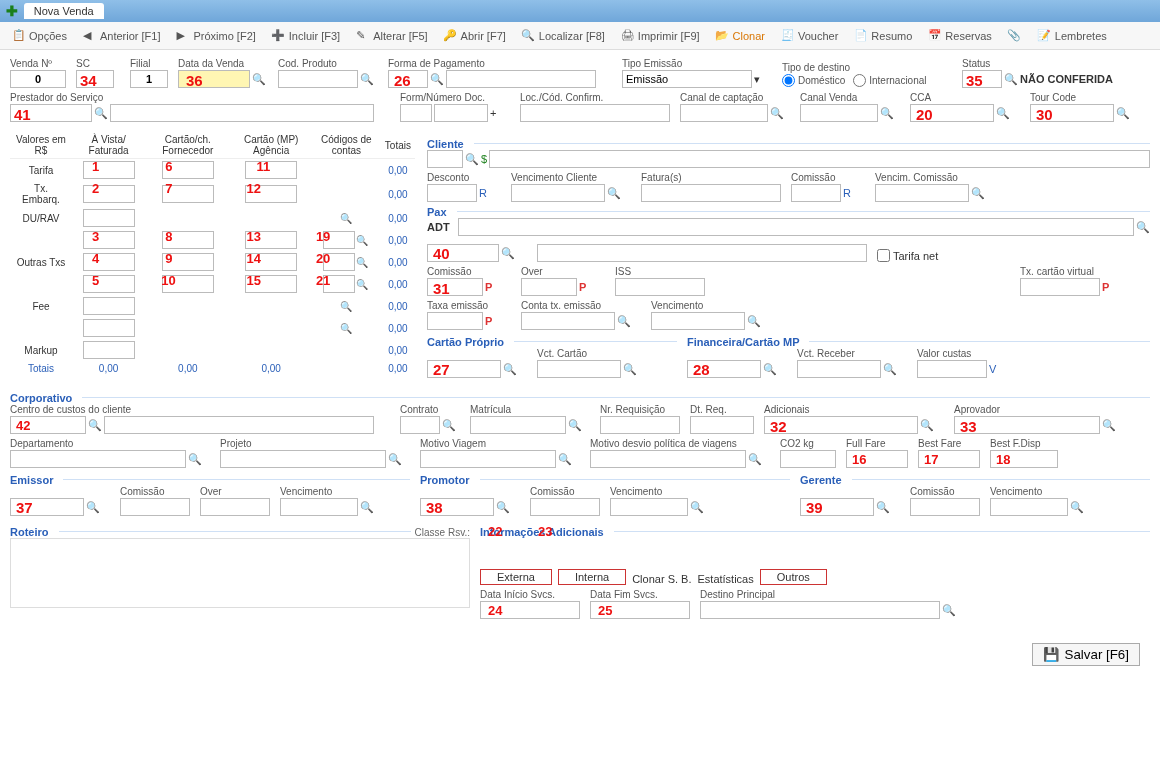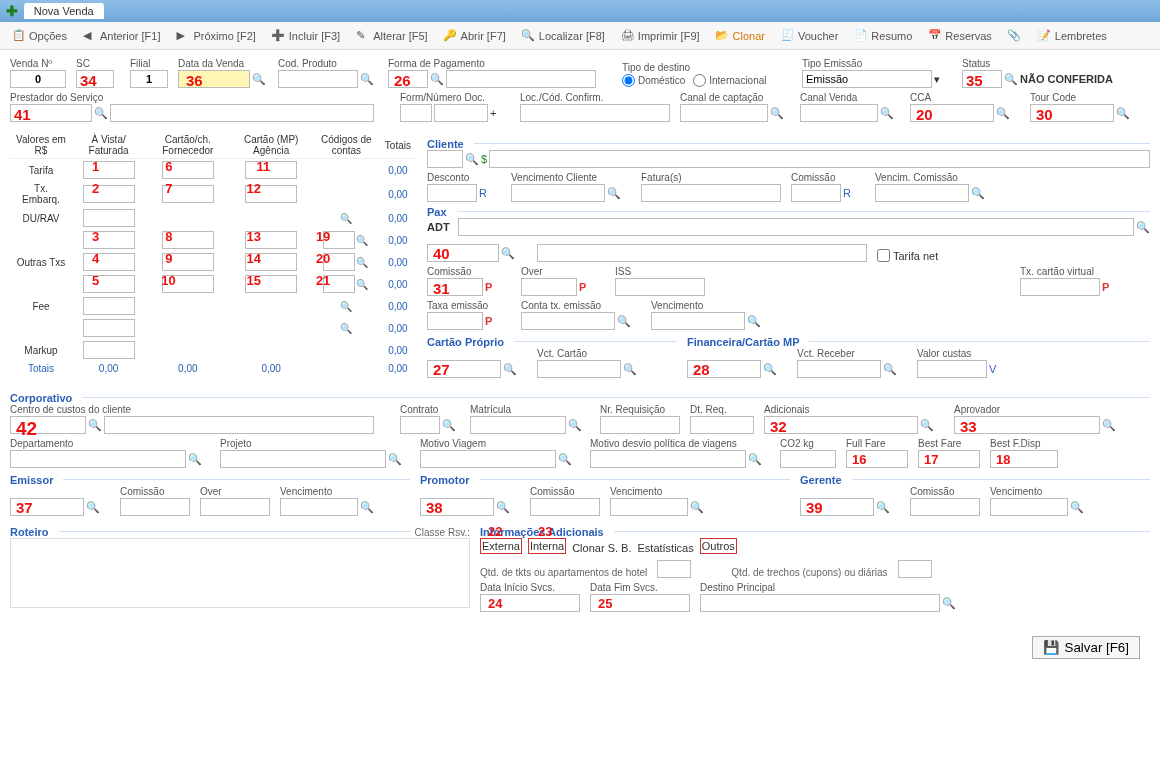--- a/index.html
+++ b/index.html
@@ -36,21 +36,21 @@
 
 .grid { border-collapse: collapse; }
 .grid th, .grid td { font-size: 10px; padding: 2px 4px; text-align: center; }
 .grid th { color: #333; font-weight: normal; border-bottom: 1px solid #eee; }
 .grid td input { width: 52px; text-align: right; }
 .totcol { color: #2a5fb8; }
 
 .link { color: #2a5fb8; cursor: pointer; }
 .small { font-size: 10px; color: #666; }
 .red { color: #d33; font-weight: bold; }
-.box { border: 1px solid #c33; padding: 1px 1px; }
+.box { border: 1px solid #c33; padding: 1px 16px; margin-top: 31px; }
 
 .savebar { display: flex; justify-content: flex-end; padding: 8px 20px 14px; }
 .savebtn { display: flex; align-items: center; gap: 5px; border: 1px solid #aaa; background: #f6f6f6; padding: 3px 10px; cursor: pointer; }
 
 .sec { display: flex; gap: 12px; }
 .lcol { width: 405px; }
 .rcol { flex: 1; }
 .fline { display:flex; align-items:center; gap:4px; }
 </style>
 </head>
@@ -153,41 +153,41 @@
         </div>
   </div>
   <div class="field" style="width:224px">
         <label>Forma de Pagamento</label>
     <div class="inputwrap">
           <input type="text" class="blueL" style="width: 40px;">
           <span class="mag">🔍</span>
           <input type="text" style="width: 150px;">
         </div>
     <span class="num" style="left:6px;top:14px;font-size:15px">26</span>
+  </div>
+  <div class="field" style="width:150px">
+        <label>Tipo Emissão</label>
+    <div class="inputwrap">
+          <input type="text" style="width: 130px;" value="Emissão">
+          <span>▾</span>
+        </div>
   </div>
   <div class="field" style="width:170px">
         <label>Tipo de destino</label>
     <div class="radiog">
       <label class="radio">
             <input type="radio" checked="" style="">
             <span>Doméstico</span>
           </label>
       <label class="radio">
             <input type="radio" style="">
             <span>Internacional</span>
           </label>
     </div>
   </div>
-  <div class="field" style="width:150px">
-        <label>Tipo Emissão</label>
-    <div class="inputwrap">
-          <input type="text" style="width: 130px;" value="Emissão">
-          <span>▾</span>
-        </div>
-  </div>
   <div class="field" style="flex:1">
         <label>Status</label>
     <div class="inputwrap">
           <input type="text" class="blueL" style="width: 40px;">
           <span class="mag">🔍</span>
           <span style="font-weight:bold">NÃO CONFERIDA</span>
         </div>
     <span class="num" style="left:4px;top:14px;font-size:15px">35</span>
   </div>
 </div>
@@ -532,21 +532,21 @@
         <div class="hr" style="flex:1"></div>
       </div>
   <div class="row">
     <div class="field" style="width:380px;position:relative">
           <label>Centro de custos do cliente</label>
       <div class="inputwrap">
             <input type="text" class="blueL" style="width: 76px;">
             <span class="mag">🔍</span>
             <input type="text" style="width: 270px;">
           </div>
-      <span class="num" style="left:6px;top:14px;font-size:19px">42</span>
+      <span class="num" style="left:6px;top:14px;font-size:13px">42</span>
     </div>
     <div class="field" style="width:60px">
           <label>Contrato</label>
           <div class="inputwrap">
             <input type="text" style="width: 40px;">
             <span class="mag">🔍</span>
           </div>
         </div>
     <div class="field" style="width:120px">
           <label>Matrícula</label>
@@ -732,27 +732,20 @@
         </div>
     <div class="row" style="gap:6px;position:relative">
       <span class="num" style="left:8px;top:-14px">22</span>
       <span class="num" style="left:58px;top:-14px">23</span>
       <span class="box">Externa</span>
       <span class="box">Interna</span>
       <span>Clonar S. B.</span>
       <span>Estatísticas</span>
       <span class="box">Outros</span>
     </div>
-    <div class="row" style="margin-top:6px">
-      <span class="small">Qtd. de tkts ou apartamentos de hotel</span>
-          <input type="text" style="width: 34px; height: 18px; border: 1px solid rgb(187, 187, 187);">
-      <span style="width:20px"></span>
-      <span class="small">Qtd. de trechos (cupons) ou diárias</span>
-          <input type="text" style="width: 34px; height: 18px; border: 1px solid rgb(187, 187, 187);">
-    </div>
     <div class="row">
       <div class="field" style="width:100px;position:relative">
             <label>Data Início Svcs.</label>
             <input type="text" class="blueL" style="">
             <span class="num" style="left:8px;top:14px">24</span>
           </div>
       <div class="field" style="width:100px;position:relative">
             <label>Data Fim Svcs.</label>
             <input type="text" class="blueL" style="">
             <span class="num" style="left:8px;top:14px">25</span>

